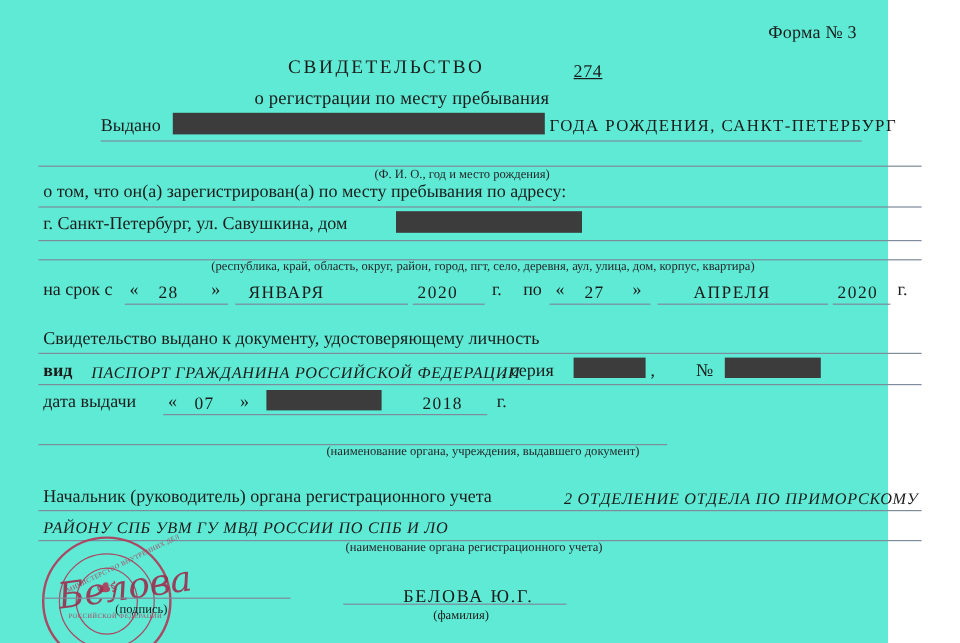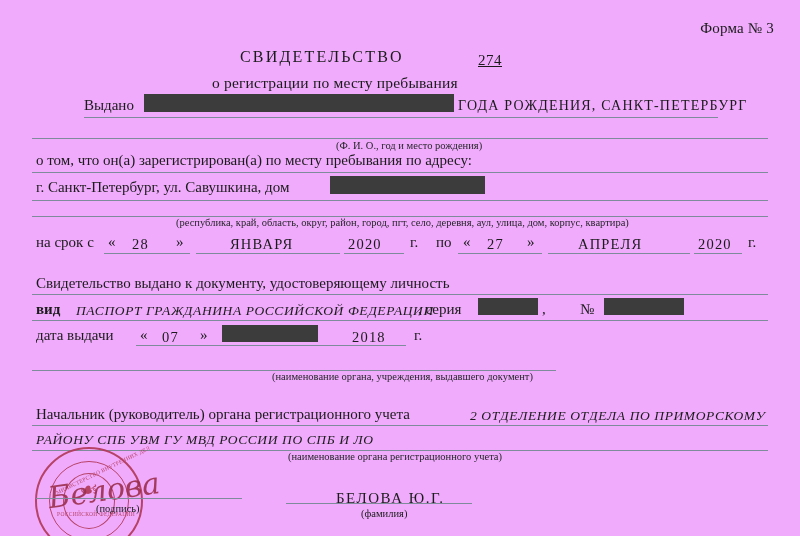--- a/index.html
+++ b/index.html
@@ -12,23 +12,23 @@
     background: #ffffff;
     font-family: "Liberation Serif", serif;
     color: #1b1b1b;
     overflow: hidden;
     position: relative;
   }
   .page {
     position: absolute;
     left: 0;
     top: 0;
-    width: 800px;
+    width: 740px;
     height: 536px;
-    background: #f0abfc;
+    background: #5eead4;
   }
   
   .form-no {
     position: absolute;
     right: 26px;
     top: 20px;
     font-size: 15px;
     letter-spacing: 0.2px;
   }
   
@@ -187,39 +187,39 @@
   <div class="title">СВИДЕТЕЛЬСТВО</div>
   <div class="cert-number">274</div>
   <div class="subtitle">о регистрации по месту пребывания</div>
 
   <div class="lbl" style="left:84px; top:97px;">Выдано</div>
   <div class="redact" style="left:144px; top:94px; width:310px; height:18px;"></div>
   <div class="lbl spaced" style="left:458px; top:98px; font-size:14px;">ГОДА РОЖДЕНИЯ, САНКТ-ПЕТЕРБУРГ</div>
   <div class="rule" style="left:84px; top:117px; width:634px;"></div>
 
   <div class="rule" style="left:32px; top:138px; width:736px;"></div>
-  <div class="small" style="left:336px; top:140px;">(Ф. И. О., год и место рождения)</div>
+  <div class="small" style="left:312px; top:140px;">(Ф. И. О., год и место рождения)</div>
 
   <div class="lbl" style="left:36px; top:152px;">о том, что он(а) зарегистрирован(а) по месту пребывания по адресу:</div>
   <div class="rule" style="left:32px; top:172px; width:736px;"></div>
 
   <div class="lbl" style="left:36px; top:179px;">г. Санкт-Петербург, ул. Савушкина, дом</div>
   <div class="redact" style="left:330px; top:176px; width:155px; height:18px;"></div>
   <div class="rule" style="left:32px; top:200px; width:736px;"></div>
 
   <div class="rule" style="left:32px; top:216px; width:736px;"></div>
   <div class="small" style="left:176px; top:217px;">(республика, край, область, округ, район, город, пгт, село, деревня, аул, улица, дом, корпус, квартира)</div>
 
   <div class="lbl" style="left:36px; top:234px;">на срок с</div>
   <div class="quote" style="left:108px; top:234px;">«</div>
   <div class="val" style="left:132px; top:236px;">28</div>
   <div class="quote" style="left:176px; top:234px;">»</div>
   <div class="rule" style="left:104px; top:253px; width:86px;"></div>
 
-  <div class="val" style="left:230px; top:236px;text-align:right;">ЯНВАРЯ</div>
+  <div class="val" style="left:207px; top:236px;text-align:right;">ЯНВАРЯ</div>
   <div class="rule" style="left:196px; top:253px; width:144px;"></div>
 
   <div class="val" style="left:348px; top:236px;">2020</div>
   <div class="rule" style="left:344px; top:253px; width:60px;"></div>
   <div class="lbl" style="left:410px; top:234px;">г.</div>
 
   <div class="lbl" style="left:436px; top:234px;">по</div>
   <div class="quote" style="left:463px; top:234px;">«</div>
   <div class="val" style="left:487px; top:236px;">27</div>
   <div class="quote" style="left:527px; top:234px;">»</div>

